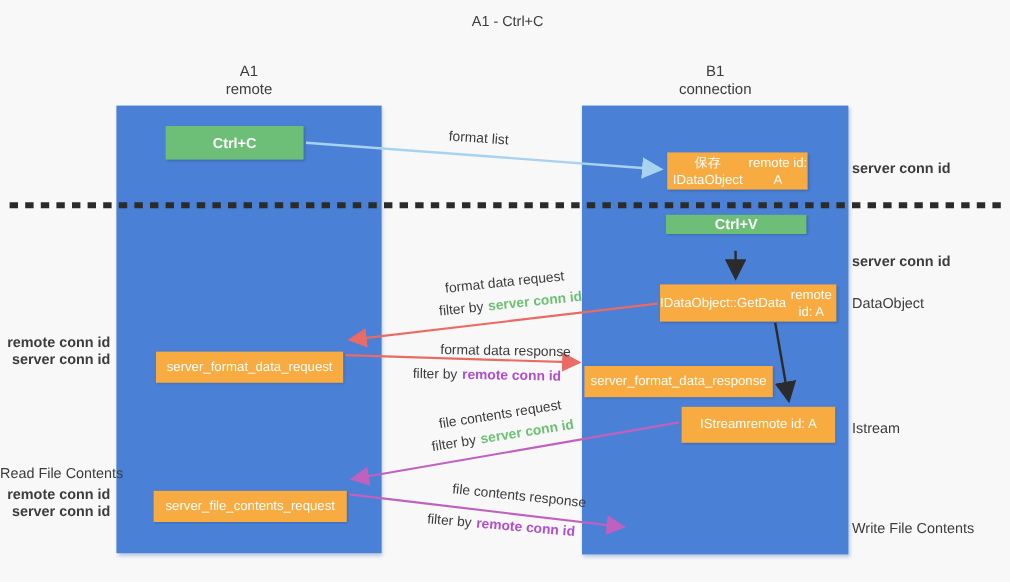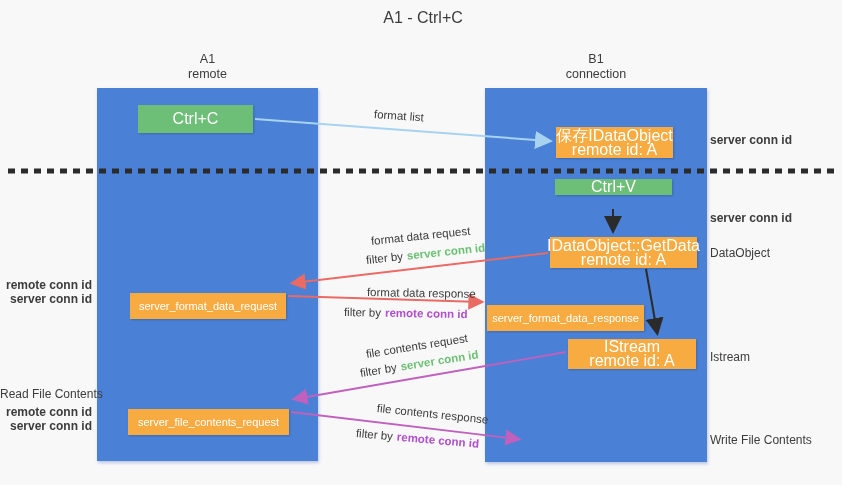--- a/index.html
+++ b/index.html
@@ -8,21 +8,21 @@
     background:var(--background,#f8f8f9);
   }
   .stage{
     position:relative;
     width:842px;height:485px;
     overflow:hidden;
     background:var(--background,#f8f8f9);
   }
   .title{
     position:absolute;left:323px;top:8px;width:200px;
-    text-align:center;font-size:16px;line-height:20px;
+    text-align:center;font-size:12px;line-height:20px;
     color:var(--text-dark,#3c3c3c);
   }
   .col-header{
     position:absolute;top:52px;
     text-align:center;font-size:12.5px;line-height:15px;
     color:var(--text-dark,#3c3c3c);
   }
   .col-header.left{left:97px;width:221px;}
   .col-header.right{left:485px;width:222px;}
   .column{
@@ -41,23 +41,23 @@
   .fill-blue{fill:var(--arrow-blue,#a8d3f0);}
   .fill-red{fill:var(--arrow-red,#ea6a64);}
   .fill-magenta{fill:var(--arrow-magenta,#c061be);}
   .fill-black{fill:var(--arrow-black,#2b2b2b);}
   .box{
     position:absolute;z-index:3;
     display:flex;align-items:center;justify-content:center;
     color:#fff;text-align:center;
     box-shadow:1px 1px 2px rgba(0,0,0,0.18);
   }
-  .box.green{background:var(--box-green,#6dbe76);font-size:16px;}
+  .box.green{background:var(--box-green,#6dbe76);font-size:12px;font-weight:bold;}
   .box.orange{background:var(--box-orange,#f7ab40);}
-  .box.two-line{flex-direction:column;font-size:16px;line-height:14px;}
+  .box.two-line{flex-direction:row;font-size:11px;line-height:14px;}
   .box.one-line{font-size:11px;white-space:nowrap;margin-top:16px;}
   .lbl{
     position:absolute;z-index:4;white-space:nowrap;
     font-size:11.5px;color:var(--text-dark,#3c3c3c);
     transform-origin:left center;
   }
   .lbl span + span{margin-left:4px;}
   .green-id{color:var(--text-green,#6cc073);font-weight:bold;}
   .purple-id{color:var(--text-purple,#b14ecb);font-weight:bold;}
   .side-right{

